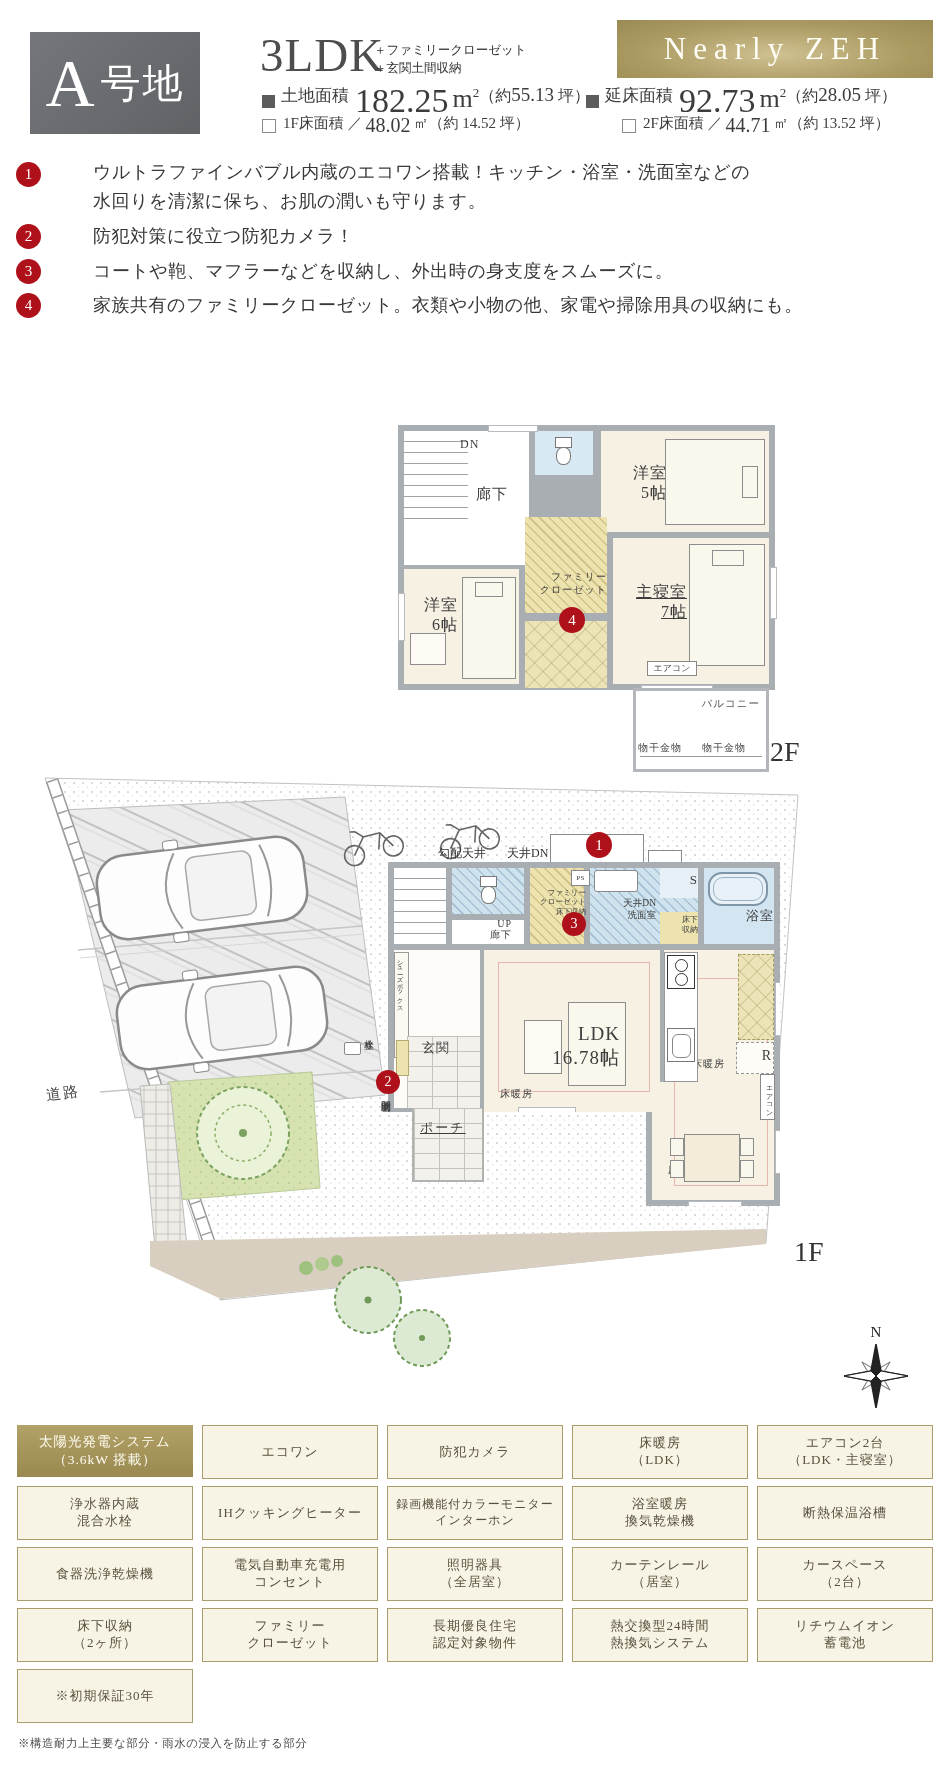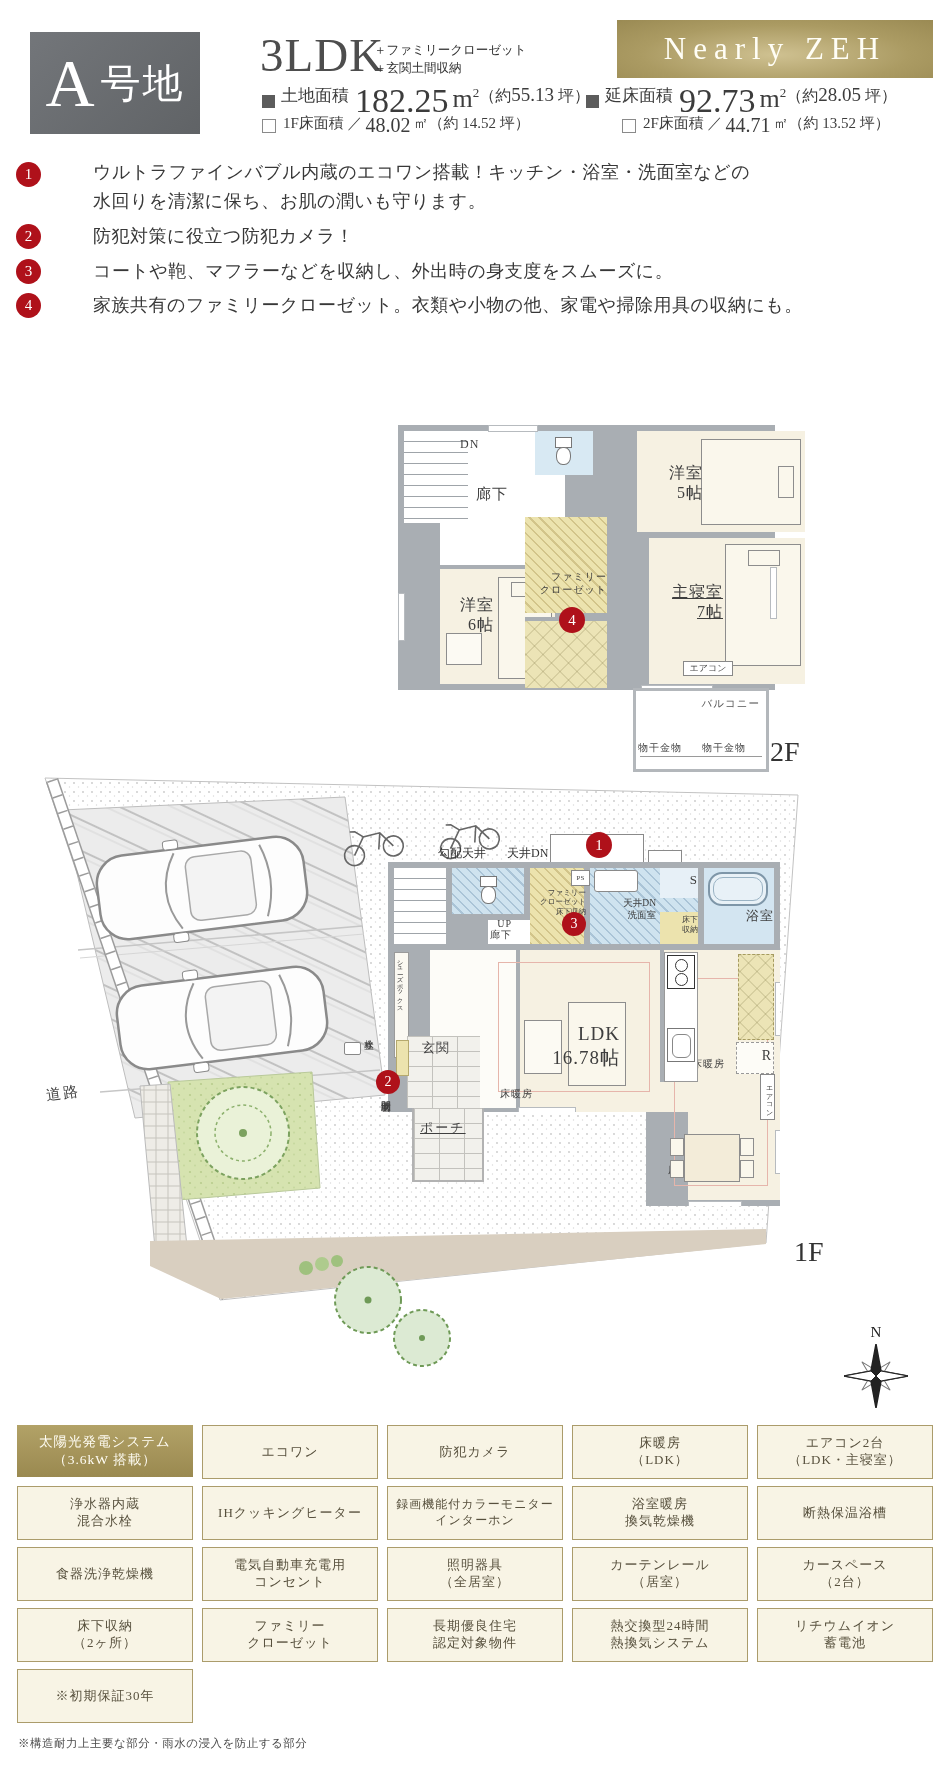--- a/index.html
+++ b/index.html
@@ -33,21 +33,21 @@
   .a-tsu b{font-size:19px;font-weight:normal;}
   .f1{left:262px;top:114px;}
   .f2{left:622px;top:114px;}
   .frow{font-size:15px;}
   .frow .a-val2{font-size:20px;margin:0 3px;}
   .fitem{position:absolute;left:47px;font-size:18px;line-height:29px;color:#383838;letter-spacing:0.5px;margin-left:46px;}
   .badge{position:absolute;width:25px;height:25px;border-radius:50%;background:#af111a;color:#fff;
          display:flex;align-items:center;justify-content:center;font-size:15px;}
   
   .wallbox{background:#a9aeb3;}
-  .room{position:absolute;background:#f6f1e2;margin-left:36px;}
+  .room{position:absolute;background:#f6f1e2;}
   .room-b{position:absolute;background:#d8e9f3;}
   .hatch-b{position:absolute;background-color:#cfe3ef;
      background-image:repeating-linear-gradient(45deg,rgba(110,145,175,.38) 0 1.5px,transparent 1.5px 7px);}
   .hatch-y{position:absolute;background-color:#ece3ae;
      background-image:repeating-linear-gradient(45deg,rgba(150,125,55,.30) 0 1.5px,transparent 1.5px 7px);}
   .closet-y{position:absolute;background-color:#ece4b6;
      background-image:repeating-linear-gradient(135deg,rgba(120,110,60,.18) 0 1px,transparent 1px 12px),
                       repeating-linear-gradient(45deg,rgba(120,110,60,.18) 0 1px,transparent 1px 12px);}
   .stairs{position:absolute;background:repeating-linear-gradient(180deg,#fff 0 10px,#9fa4a9 10px 11px);}
   .rlabel{position:absolute;color:#3e3e3e;text-align:right;white-space:pre-line;line-height:1.25;letter-spacing:1px;}

